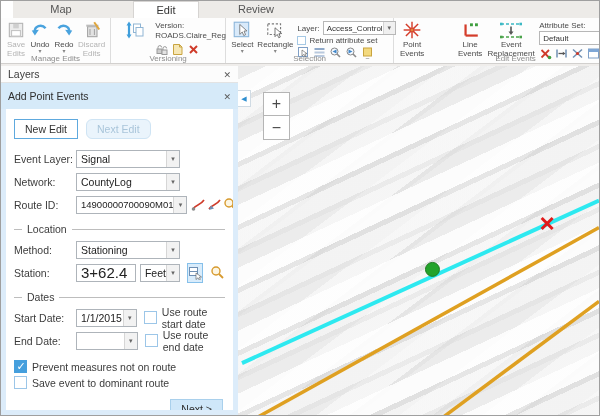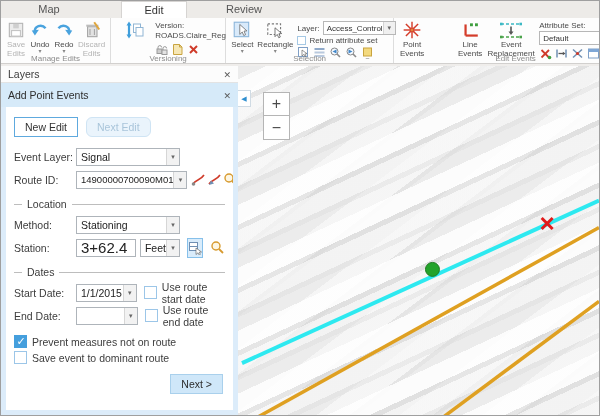--- a/index.html
+++ b/index.html
@@ -1,20 +1,20 @@
 <!DOCTYPE html>
 <html><head>
 <meta charset="utf-8">
 <style>
   html,body{margin:0;padding:0;background:#d7d7d7;}
   *{box-sizing:border-box;}
   .window{position:relative;width:600px;height:416px;background:#fff;border:1px solid #9f9f9f;
           font-family:"Liberation Sans",sans-serif;overflow:hidden;color:#3c3c3c;}
   
-  .tabbar{position:absolute;left:0;top:0;right:0;height:18px;background:#edebe8;}
+  .tabbar{position:absolute;left:12px;top:0;right:0;height:18px;background:#edebe8;}
   .tab{position:absolute;top:0;height:17px;line-height:17px;text-align:center;font-size:11px;color:#555;cursor:default;}
   .tab.active{background:#fff;border:1px solid #d6d4d2;border-bottom:none;color:#333;}
   
   .ribbon{position:absolute;left:0;top:17px;right:0;height:46px;background:#fdfdfd;border-bottom:1px solid #d2d0ce;display:flex;}
   .rgroup{position:relative;height:100%;border-right:1px solid #ddd;display:flex;align-items:flex-start;padding:2px 3px 11px 3px;}
   .rgroup-label{position:absolute;bottom:0px;left:0;right:0;text-align:center;font-size:8px;color:#8d8d8d;}
   .bigbtn{display:flex;flex-direction:column;align-items:center;font-size:8px;color:#4a4a4a;padding:0 2px;line-height:1.15;text-align:center;}
   .bigbtn .caret{font-size:6px;color:#888;line-height:4px;}
   .bigbtn.disabled{color:#b3b3b3;}
   .icon20{width:20px;height:20px;flex:0 0 20px;}
@@ -23,21 +23,21 @@
   .mini{width:13px;height:13px;display:inline-flex;align-items:center;justify-content:center;}
   .mcombo{height:14px;background:#fff;border:1px solid #b7b7b7;display:flex;align-items:center;font-size:8px;padding-left:3px;color:#333;}
   .mcombo .arr{margin-left:auto;width:12px;height:100%;background:#f0f0f0;border-left:1px solid #d4d4d4;
                display:flex;align-items:center;justify-content:center;}
   .arr::after{content:"▾";font-size:7px;color:#666;}
   .mcheck{width:9px;height:9px;border:1px solid #a5c8e4;background:#fff;flex:0 0 9px;}
   
   .left-panel{position:absolute;left:0;top:65px;width:237px;bottom:0;display:flex;flex-direction:column;background:#fff;}
   .layers-bar{height:17px;background:#fcfcfc;border-bottom:1px solid #e3e3e3;display:flex;align-items:center;
               font-size:10.5px;color:#3c3c3c;padding:0 7px;}
-  .ape-header{height:16px;background:#d6eaf9;display:flex;align-items:center;font-size:10.5px;color:#2e2e2e;padding:12px 7px;}
+  .ape-header{height:26px;background:#d6eaf9;display:flex;align-items:center;font-size:10.5px;color:#2e2e2e;padding:4px 7px;}
   .x-icon{margin-left:auto;cursor:default;}
   .x-icon::after{content:"✕";font-size:9px;color:#5a5a5a;}
   .panel-body{flex:1;background:#fff;border-left:5px solid #dcecfa;border-right:5px solid #dcecfa;border-bottom:5px solid #dcecfa;
               padding-top:8px;display:flex;flex-direction:column;overflow:hidden;}
   .btnrow{display:flex;gap:8px;margin:2px 8px 8px 8px;}
   .btn{font-size:10.5px;padding:3px 10px;border:1px solid #5ea9de;background:#fff;color:#333;}
   .btn.disabled{border-color:#cfe4f4;background:#eaf4fc;color:#a9c5da;border-radius:6px;}
   .frow{display:flex;align-items:center;margin:2px 8px;height:19px;flex:0 0 auto;}
   .flabel{width:62px;font-size:10.5px;color:#3c3c3c;flex:0 0 62px;}
   .combo{height:18px;border:1px solid #aeb4ba;background:#fff;display:flex;align-items:center;font-size:10.5px;
@@ -339,20 +339,27 @@
       </div>
 
       <div class="frow">
         <span class="flabel">Event Layer:</span>
         <div class="combo w104">
           <span>Signal</span>
           <span class="arr"></span>
         </div>
       </div>
 
+      <div class="frow">
+        <span class="flabel">Network:</span>
+        <div class="combo w104">
+          <span>CountyLog</span>
+          <span class="arr"></span>
+        </div>
+      </div>
 
       <div class="frow">
         <span class="flabel">Route ID:</span>
         <div class="combo w118">
           <span>14900000700090M01</span>
           <span class="arr"></span>
         </div>
         <span class="tool" style="margin-left:4px;">
           <svg width="15" height="15" viewBox="0 0 15 15">
             <path d="M2 12 C5 7, 9 9, 13 3" fill="none" stroke="#cf3b2a" stroke-width="1.6"></path>

